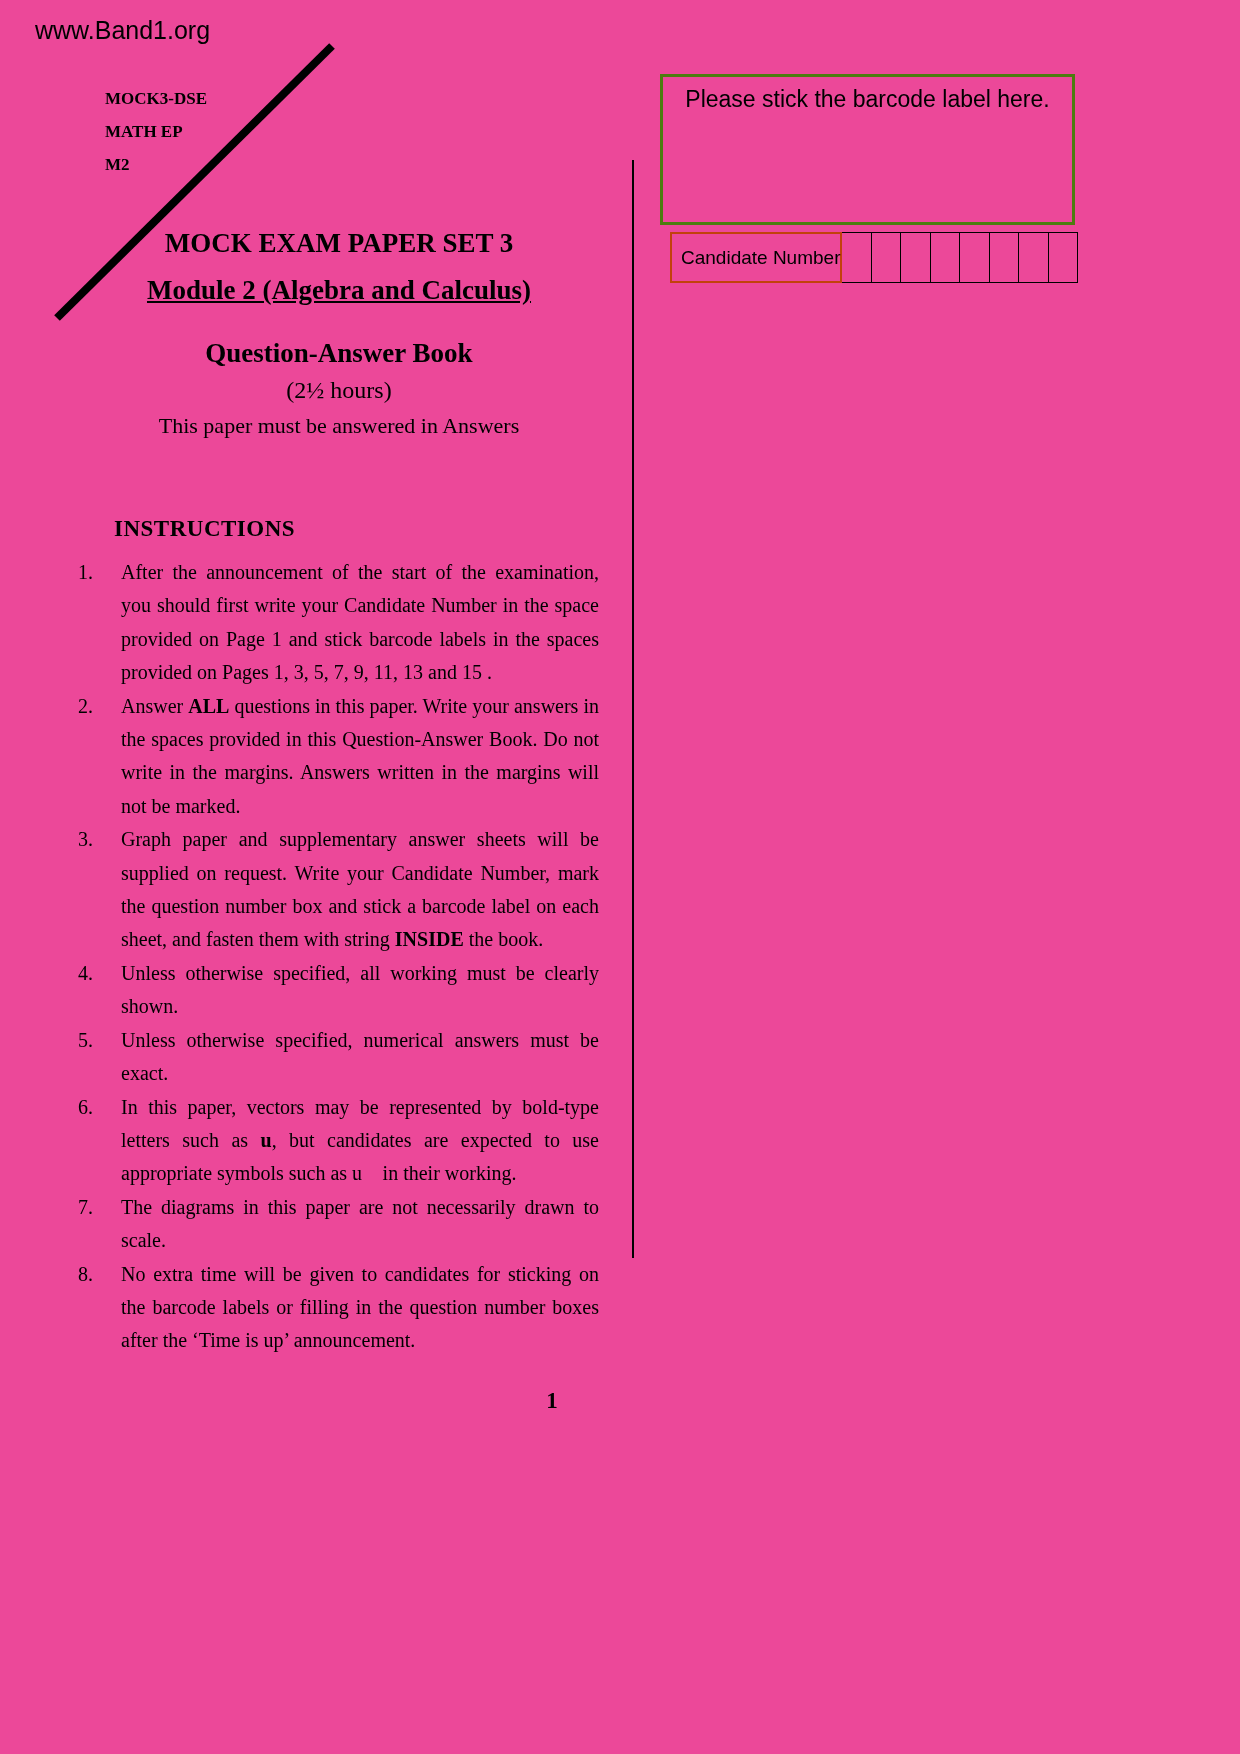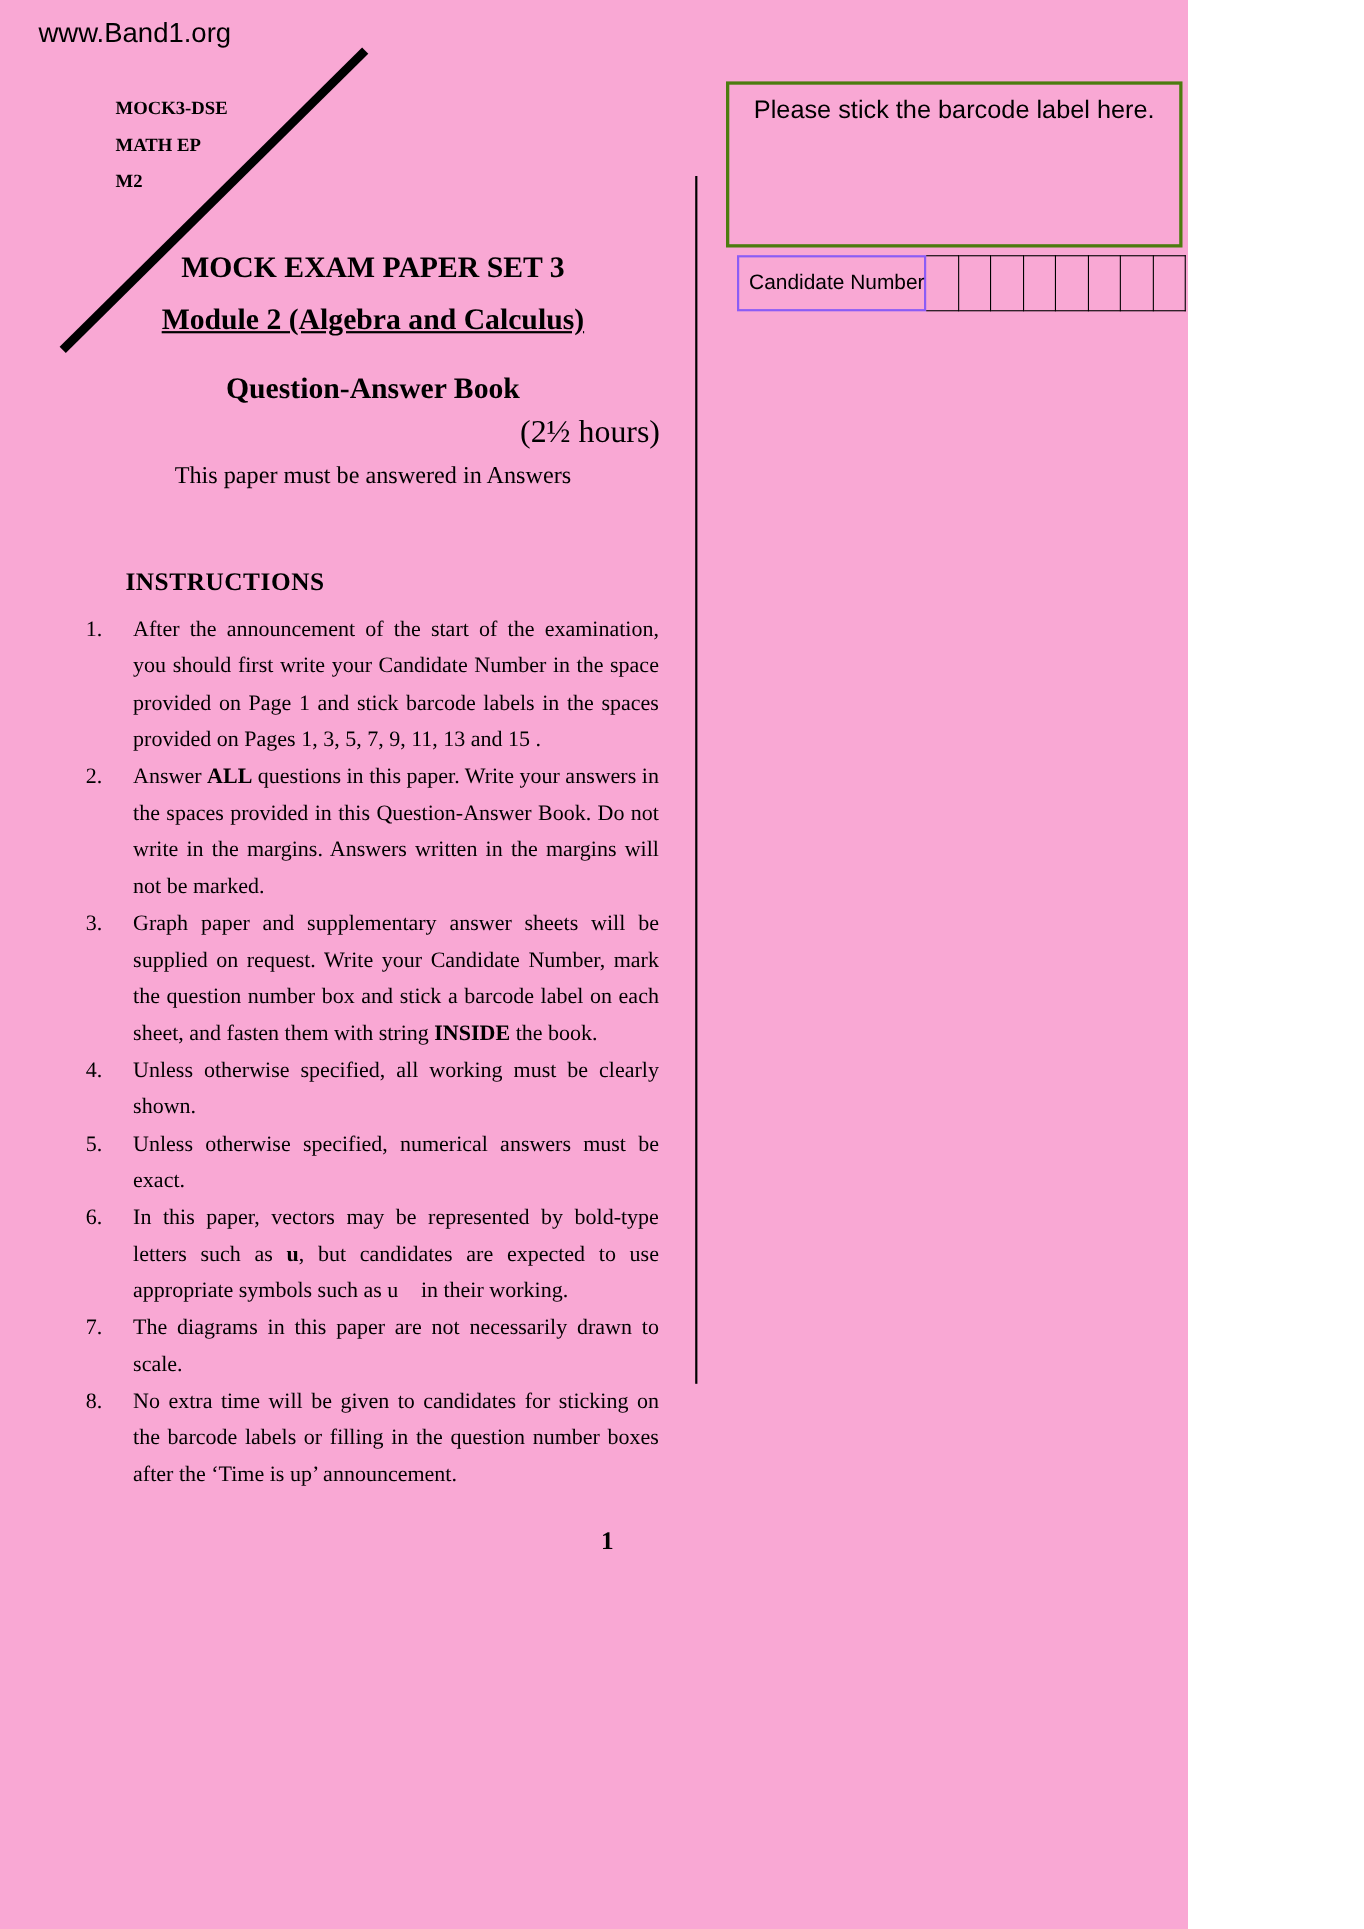--- a/index.html
+++ b/index.html
@@ -1,21 +1,21 @@
 <!DOCTYPE html>
 <html><head>
 <meta charset="utf-8">
 <style>
   * { margin: 0; padding: 0; box-sizing: border-box; }
   html, body { background: #ffffff; }
   .page {
     position: relative;
-    width: 1080px;
+    width: 1240px;
     height: 1754px;
-    background: #f9a8d4;
+    background: #ec4899;
     font-family: "Liberation Serif", serif;
     color: #000000;
     overflow: hidden;
   }
 
   .watermark {
     position: absolute;
     left: 35px;
     top: 16px;
     font-family: "Liberation Sans", sans-serif;
@@ -45,21 +45,21 @@
     left: 78px;
     top: 228px;
     width: 522px;
     text-align: center;
   }
   .title-line { font-weight: bold; font-size: 27px; }
   .title-line.t1 { margin-bottom: 16px; }
   .title-line.t2 { margin-bottom: 6px; }
   .title-line.t3 { margin-bottom: 32px; text-decoration: underline; }
   .title-line.t4 { margin-bottom: 8px; }
-  .title-duration { font-size: 29px; margin-bottom: 9px; font-weight: normal; text-align: right; }
+  .title-duration { font-size: 24px; margin-bottom: 9px; font-weight: normal; }
   .title-lang { font-size: 22px; font-weight: normal; }
 
   .barcode-box {
     position: absolute;
     left: 660px;
     top: 74px;
     width: 415px;
     height: 151px;
     border: 3px solid #4d7c0f;
     text-align: center;
@@ -71,21 +71,21 @@
   .candidate-row {
     position: absolute;
     left: 670px;
     top: 232px;
     display: flex;
     align-items: stretch;
   }
   .candidate-label {
     width: 172px;
     height: 51px;
-    border: 2px solid #8b5cf6;
+    border: 2px solid #c2410c;
     display: flex;
     align-items: center;
     padding-left: 9px;
     font-family: "Liberation Sans", sans-serif;
     font-size: 19px;
     white-space: nowrap;
   }
   .candidate-cells { display: flex; }
   .candidate-cell {
     width: 29.5px;

